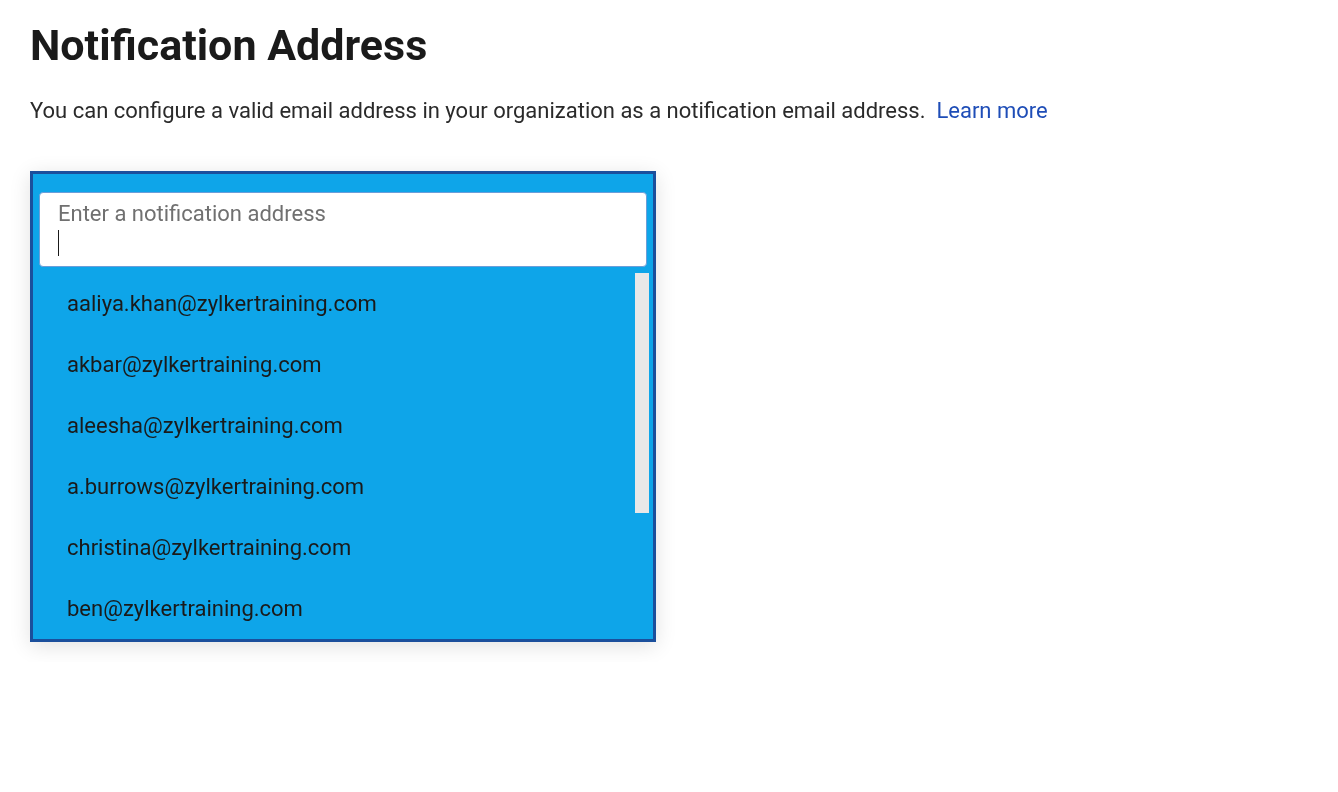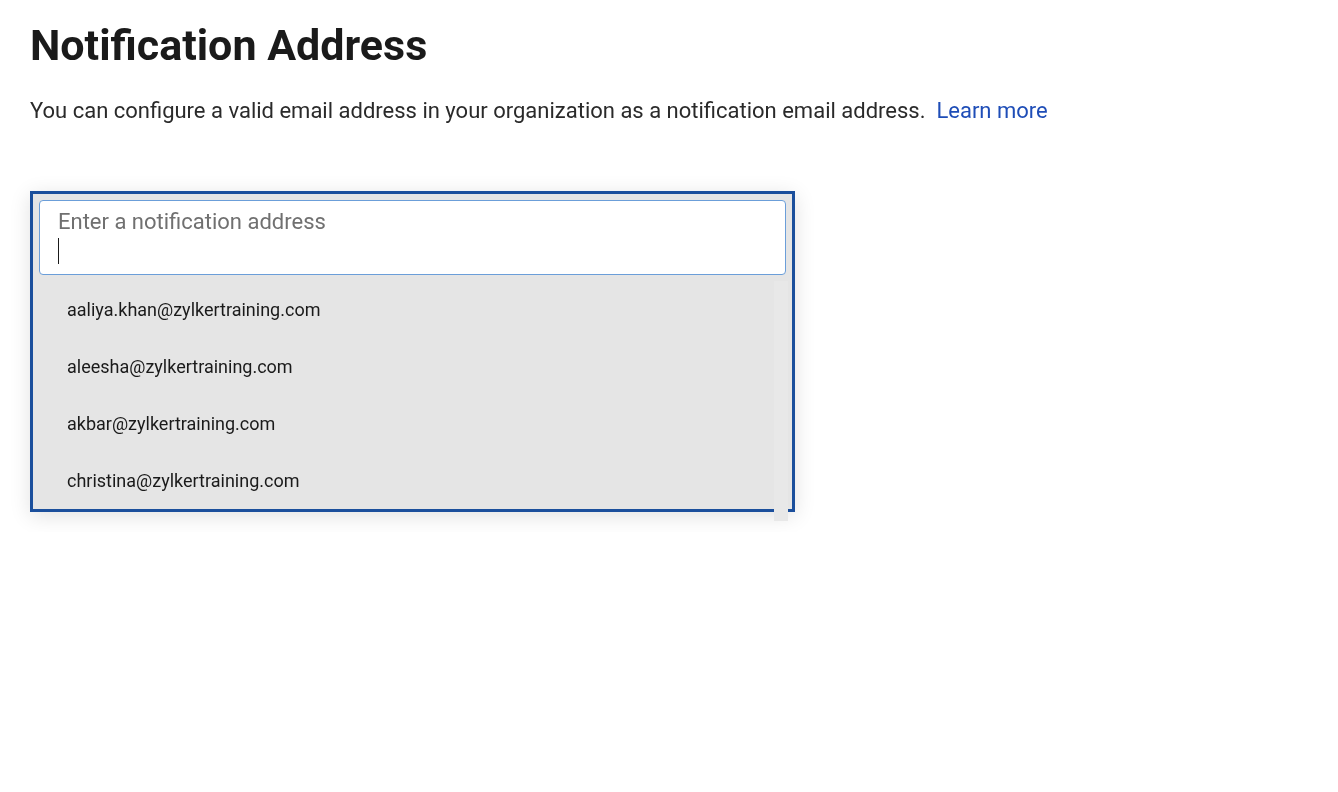--- a/index.html
+++ b/index.html
@@ -16,33 +16,33 @@
     .page-title {
       font-size: 43px;
       font-weight: 700;
       color: #1a1a1a;
       margin-bottom: 24px;
     }
     .page-description {
       font-size: 22px;
       color: #2a2a2a;
       line-height: 1.5;
-      margin-bottom: 64px;
+      margin-bottom: 44px;
     }
     .learn-more-link {
       color: #1e4db7;
       text-decoration: none;
       cursor: pointer;
     }
     .dropdown-container {
-      width: 765px;
+      width: 626px;
       border: 3px solid #1b4f9c;
-      background: #e5e5e5;
+      background: #0ea5e9;
       box-shadow: 0 4px 20px rgba(0,0,0,0.12);
-      padding: 4px 4px 0 4px;
+      padding: 16px 4px 0 4px;
     }
     .input-wrapper {
       position: relative;
       border: 1px solid #6b9ed9;
       border-radius: 4px;
       padding: 8px 18px 10px 18px;
       margin: 2px 2px 6px 2px;
       background: #ffffff;
     }
     .input-label {
@@ -65,21 +65,21 @@
       width: 1px;
       height: 26px;
       background: #1a1a1a;
       vertical-align: middle;
     }
     .suggestions-list {
       position: relative;
     }
     .suggestion-item {
       padding: 18px 30px;
-      font-size: 18px;
+      font-size: 22px;
       color: #1a1a1a;
       cursor: pointer;
     }
     .scrollbar-track {
       position: absolute;
       right: 0;
       top: 0;
       width: 14px;
       height: 240px;
       background: #e8e8e8;
@@ -97,17 +97,19 @@
 
 <div class="dropdown-container">
   <div class="input-wrapper">
     <span class="input-label">Enter a notification address</span>
     <span class="cursor-line"></span>
     <input type="text" class="input-field" style="position: absolute; opacity: 0; pointer-events: none;" value="">
   </div>
   <div class="suggestions-list">
     <div class="scrollbar-track"></div>
     <div class="suggestion-item">aaliya.khan@zylkertraining.com</div>
+    <div class="suggestion-item">akbar@zylkertraining.com</div>
     <div class="suggestion-item">aleesha@zylkertraining.com</div>
-    <div class="suggestion-item">akbar@zylkertraining.com</div>
+    <div class="suggestion-item">a.burrows@zylkertraining.com</div>
     <div class="suggestion-item">christina@zylkertraining.com</div>
+    <div class="suggestion-item">ben@zylkertraining.com</div>
   </div>
 </div>
 
 </body></html>

